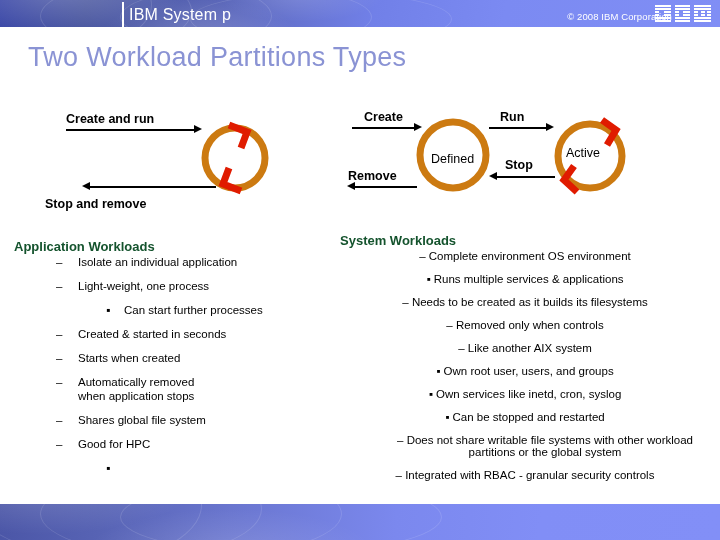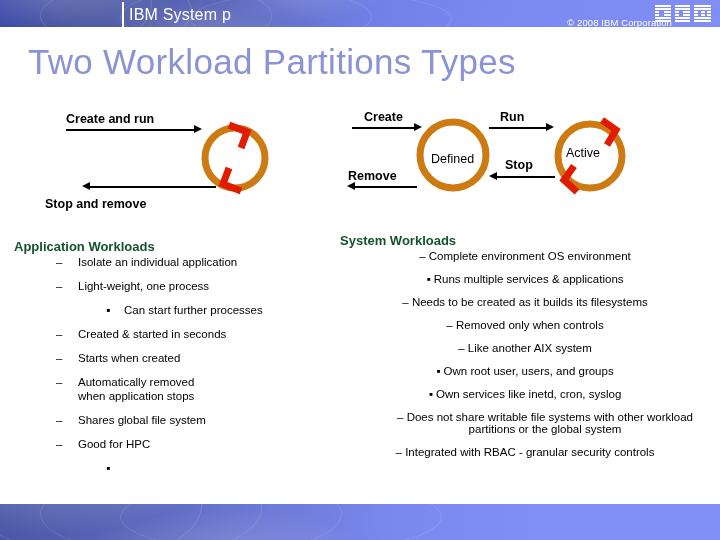--- a/index.html
+++ b/index.html
@@ -50,21 +50,21 @@
   #ibm-logo {
     position: absolute;
     right: 9px; top: 5px;
     width: 56px; height: 19px;
   }
 
   
   #page-title {
     position: absolute;
     left: 28px; top: 42px;
-    font-size: 35px;
+    font-size: 27px;
     color: #8a93d4;
     letter-spacing: 0.3px;
     white-space: nowrap;
   }
 
   
   #diagram {
     position: absolute;
     left: 0; top: 100px;
     width: 600px; height: 120px;
@@ -145,21 +145,21 @@
     left: 0; bottom: 0;
     width: 720px; height: 36px;
     background:
       radial-gradient(ellipse 220px 70px at 40px -20px, rgba(255,255,255,0.18), rgba(255,255,255,0) 72%),
       radial-gradient(ellipse 200px 60px at 230px 48px, rgba(255,255,255,0.14), rgba(255,255,255,0) 72%),
       linear-gradient(95deg, #4b56a7 0%, #5763b4 14%, #6a76cf 32%, #7b88ee 55%, #818ef6 75%, #828ff7 100%);
     overflow: hidden;
   }
   #footer-copyright {
     position: absolute;
-    right: 48px; top: 17px;
+    right: 48px; top: 11px;
     color: #ffffff;
     font-size: 9.5px;
     white-space: nowrap;
     letter-spacing: 0.1px;
   }
 </style>
 </head>
 <body>
 
 <div id="header-band">
@@ -268,20 +268,21 @@
 </div>
 
 <div id="right-col">
   <div class="rl"><span>–</span>&nbsp;<span>Complete environment OS environment</span></div>
   <div class="rl"><span>▪</span>&nbsp;<span>Runs multiple services &amp; applications</span></div>
   <div class="rl"><span>–</span>&nbsp;<span>Needs to be created as it builds its filesystems</span></div>
   <div class="rl"><span>–</span>&nbsp;<span>Removed only when controls</span></div>
   <div class="rl"><span>–</span>&nbsp;<span>Like another AIX system</span></div>
   <div class="rl"><span>▪</span>&nbsp;<span>Own root user, users, and groups</span></div>
   <div class="rl"><span>▪</span>&nbsp;<span>Own services like inetd, cron, syslog</span></div>
+  <div class="rl"><span>▪</span>&nbsp;<span>Can be stopped and restarted</span></div>
   <div class="rl" style="padding:0 4px;margin-left:40px;"><span>–</span>&nbsp;<span>Does not share writable file systems with other workload partitions or the global system</span></div>
   <div class="rl"><span>–</span>&nbsp;<span>Integrated with RBAC - granular security controls</span></div>
 </div>
 
 <div id="footer-band">
   <div class="swirl" style="left:-60px; top:-60px; width:260px; height:120px;"></div>
   <div class="swirl" style="left:-20px; top:-46px; width:280px; height:100px;"></div>
   <div class="swirl" style="left:40px; top:-34px; width:300px; height:86px;"></div>
   <div class="swirl" style="left:120px; top:-24px; width:320px; height:72px;"></div>
 </div>

